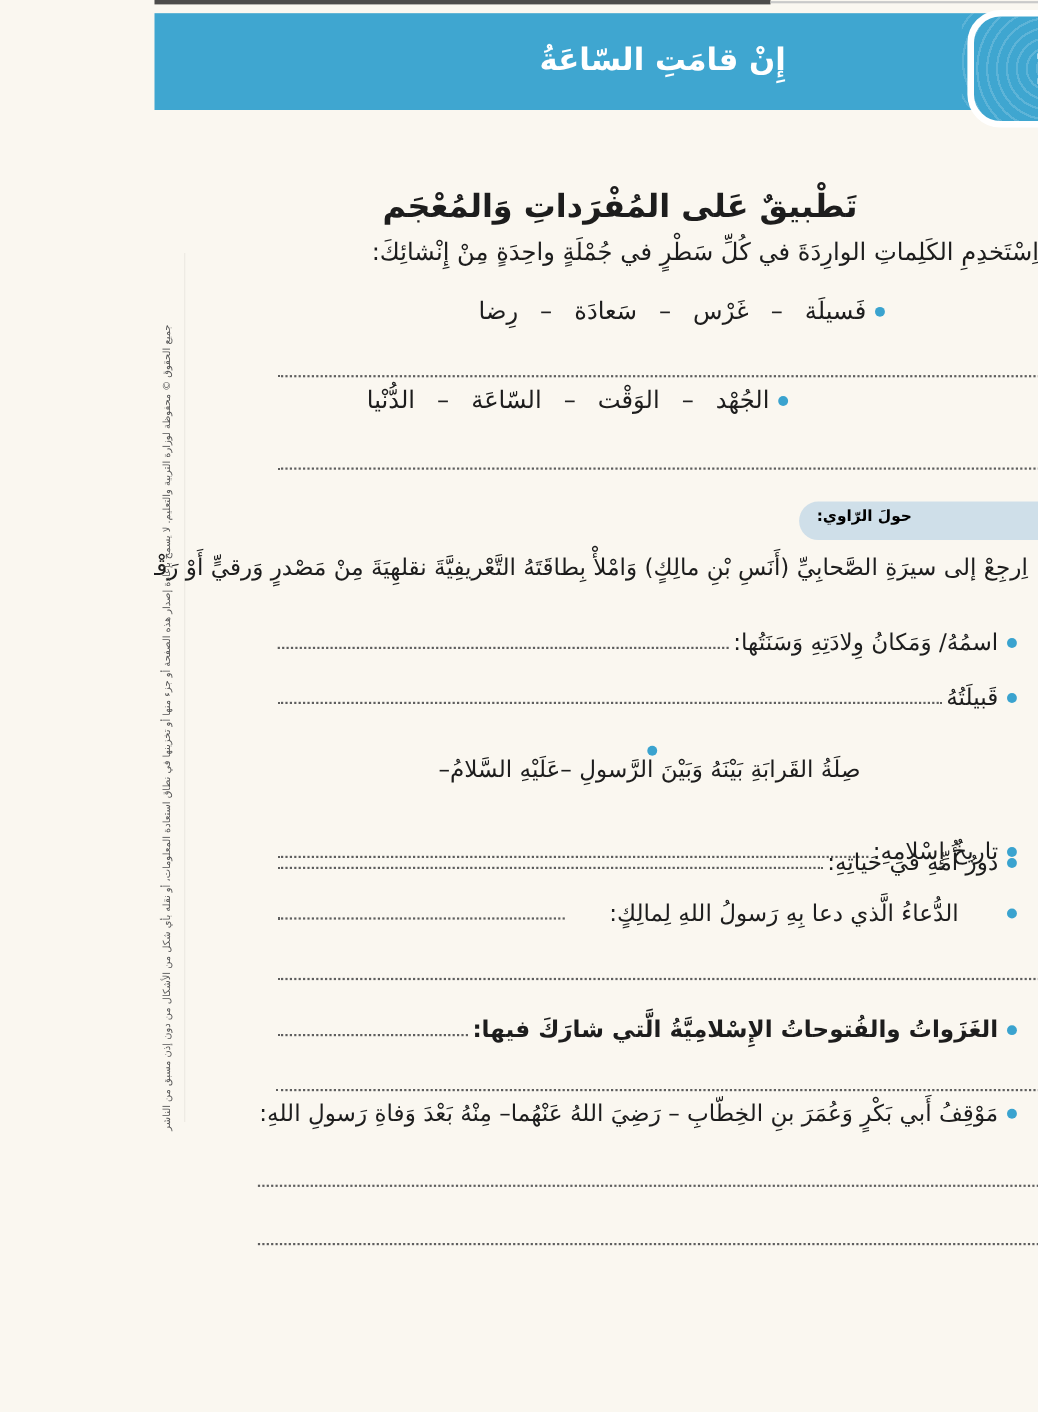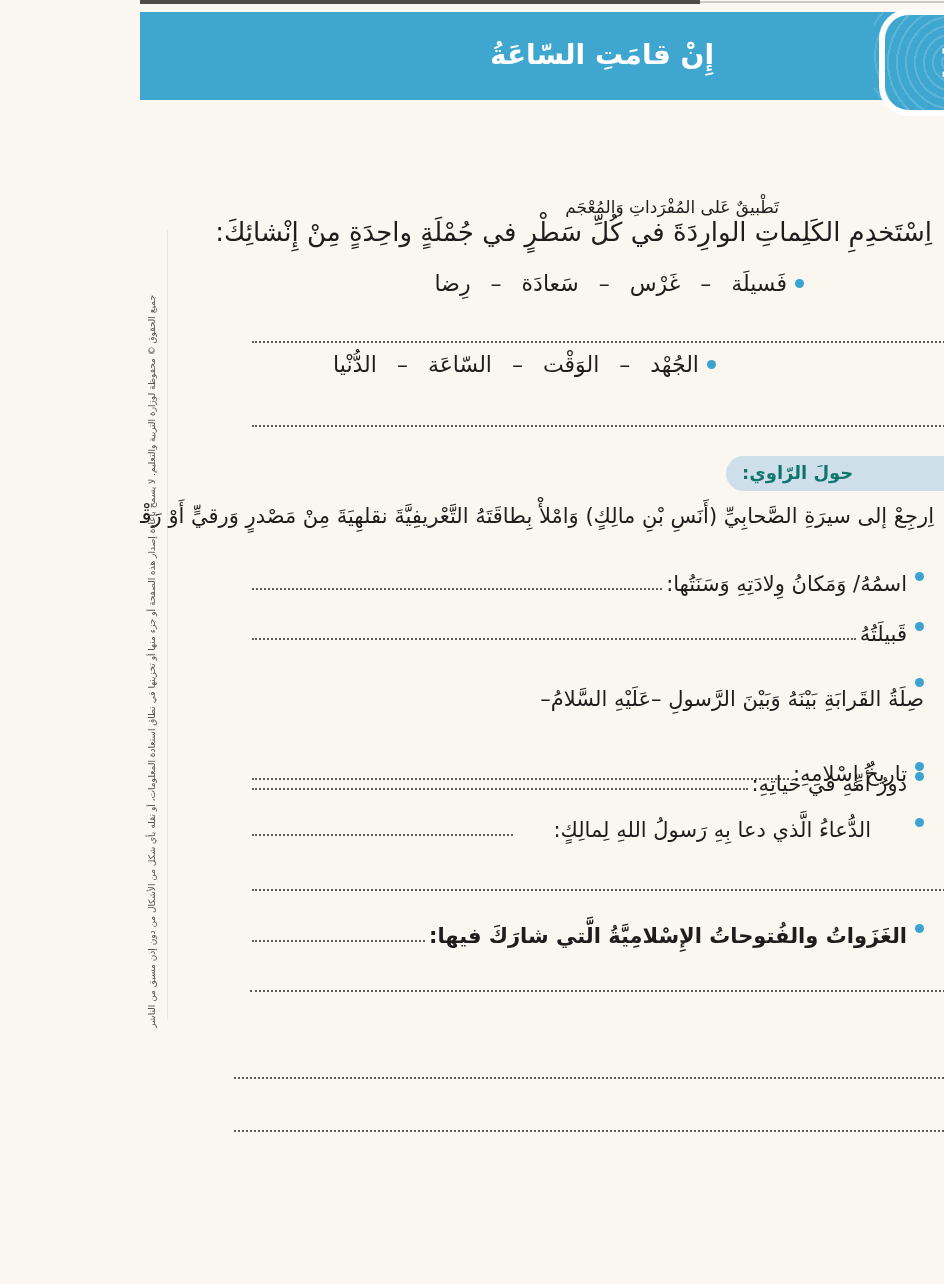--- a/index.html
+++ b/index.html
@@ -15,36 +15,36 @@
   .band{position:absolute;left:0;top:12px;width:944px;height:88px;background:#3fa6d0;}
   .band-pattern{position:absolute;right:0;top:12px;width:70px;height:88px;
     background:repeating-radial-gradient(circle at 80% 50%, rgba(255,255,255,.14) 0 2px, transparent 2px 9px);}
   .lesson-title{position:absolute;top:38px;right:230px;font-size:28px;font-weight:bold;color:#ffffff;}
   .lesson-badge{position:absolute;left:739px;top:9px;width:134px;height:95px;background:#3fa6d0;
     border:6px solid #ffffff;border-radius:30px;display:flex;align-items:center;justify-content:center;
     background-image:repeating-radial-gradient(circle at 50% 50%, rgba(255,255,255,.16) 0 2px, transparent 2px 9px);}
   .lesson-badge span{color:#fff;font-size:40px;font-weight:bold;}
 
   
-  .vocab-heading{position:absolute;top:170px;right:165px;font-size:17px;font-weight:normal;margin-top:27px;}
-  .vocab-instruction{position:absolute;top:217px;right:12px;font-size:26px;white-space:nowrap;}
+  .vocab-heading{position:absolute;top:170px;right:165px;font-size:29px;font-weight:bold;}
+  .vocab-instruction{position:absolute;top:217px;right:0;font-size:22px;white-space:nowrap;}
   .wordrow{position:absolute;display:flex;align-items:center;font-size:22px;white-space:nowrap;}
   .wordrow .sep{margin:0 20px;color:#222;}
   .bullet{display:inline-block;width:9px;height:9px;border-radius:50%;background:#3aa3cf;margin-left:8px;flex:0 0 auto;}
 
   
   .dotline{position:absolute;height:0;border-bottom:2px dotted #5e5e5e;}
 
   
   .pill{position:absolute;top:456px;left:586px;width:358px;height:35px;background:#cfdfe9;border-radius:18px 0 0 18px;}
-  .pill-label{position:absolute;left:16px;top:6px;font-size:18px;font-weight:bold;color:#0f766e;}
+  .pill-label{position:absolute;left:16px;top:6px;font-size:14px;font-weight:bold;color:#000000;}
   .narr-instruction{position:absolute;top:504px;right:10px;font-size:21px;white-space:nowrap;}
 
   
-  .field{position:absolute;right:20px;left:112px;display:flex;font-size:21px;white-space:nowrap;}
+  .field{position:absolute;right:20px;left:112px;display:flex;align-items:center;font-size:21px;white-space:nowrap;}
   .field .flabel{margin-left:4px;}
   .field .dotfill{flex:1 1 auto;align-self:flex-end;margin-bottom:6px;border-bottom:2px dotted #5e5e5e;height:0;}
 
   
   .pnum-texture{position:absolute;left:821px;top:1230px;width:72px;height:54px;background:
     repeating-linear-gradient(0deg, rgba(255,255,255,.28) 0 1px, transparent 1px 4px),
     repeating-linear-gradient(90deg, rgba(255,255,255,.28) 0 1px, transparent 1px 4px),
     #3fa6d0;}
   .pnum-diamond{position:absolute;left:816px;top:1185px;width:68px;height:68px;background:#3fa6d0;
     border:5px solid #ffffff;border-radius:16px;transform:rotate(45deg);
@@ -141,20 +141,24 @@
   </div>
   <div class="dotline" style="top:889px;left:112px;width:797px;"></div>
 
   <div class="field" style="top:924px;font-weight:bold;">
     <span class="bullet"></span>
     <span class="flabel">الغَزَواتُ والفُتوحاتُ الإِسْلامِيَّةُ الَّتي شارَكَ فيها:</span>
     <span class="dotfill"></span>
   </div>
   <div class="dotline" style="top:990px;left:110px;width:795px;"></div>
 
+  <div class="field" style="top:1000px;">
+    <span class="bullet"></span>
+    <span class="flabel">مَوْقِفُ أَبي بَكْرٍ وَعُمَرَ بنِ الخِطّابِ – رَضِيَ اللهُ عَنْهُما– مِنْهُ بَعْدَ وَفاةِ رَسولِ اللهِ:</span>
+  </div>
   <div class="dotline" style="top:1077px;left:94px;width:774px;"></div>
   <div class="dotline" style="top:1130px;left:94px;width:774px;"></div>
 
   <div class="pnum-texture"></div>
   <div class="pnum-diamond">
     <span>196</span>
   </div>
 
   <div class="sidebar-copy">جميع الحقوق © محفوظة لوزارة التربية والتعليم. لا يسمح بإعادة إصدار هذه الصفحة أو جزء منها أو تخزينها في نطاق استعادة المعلومات، أو نقله بأي شكل من الأشكال من دون إذن مسبق من الناشر</div>
 

